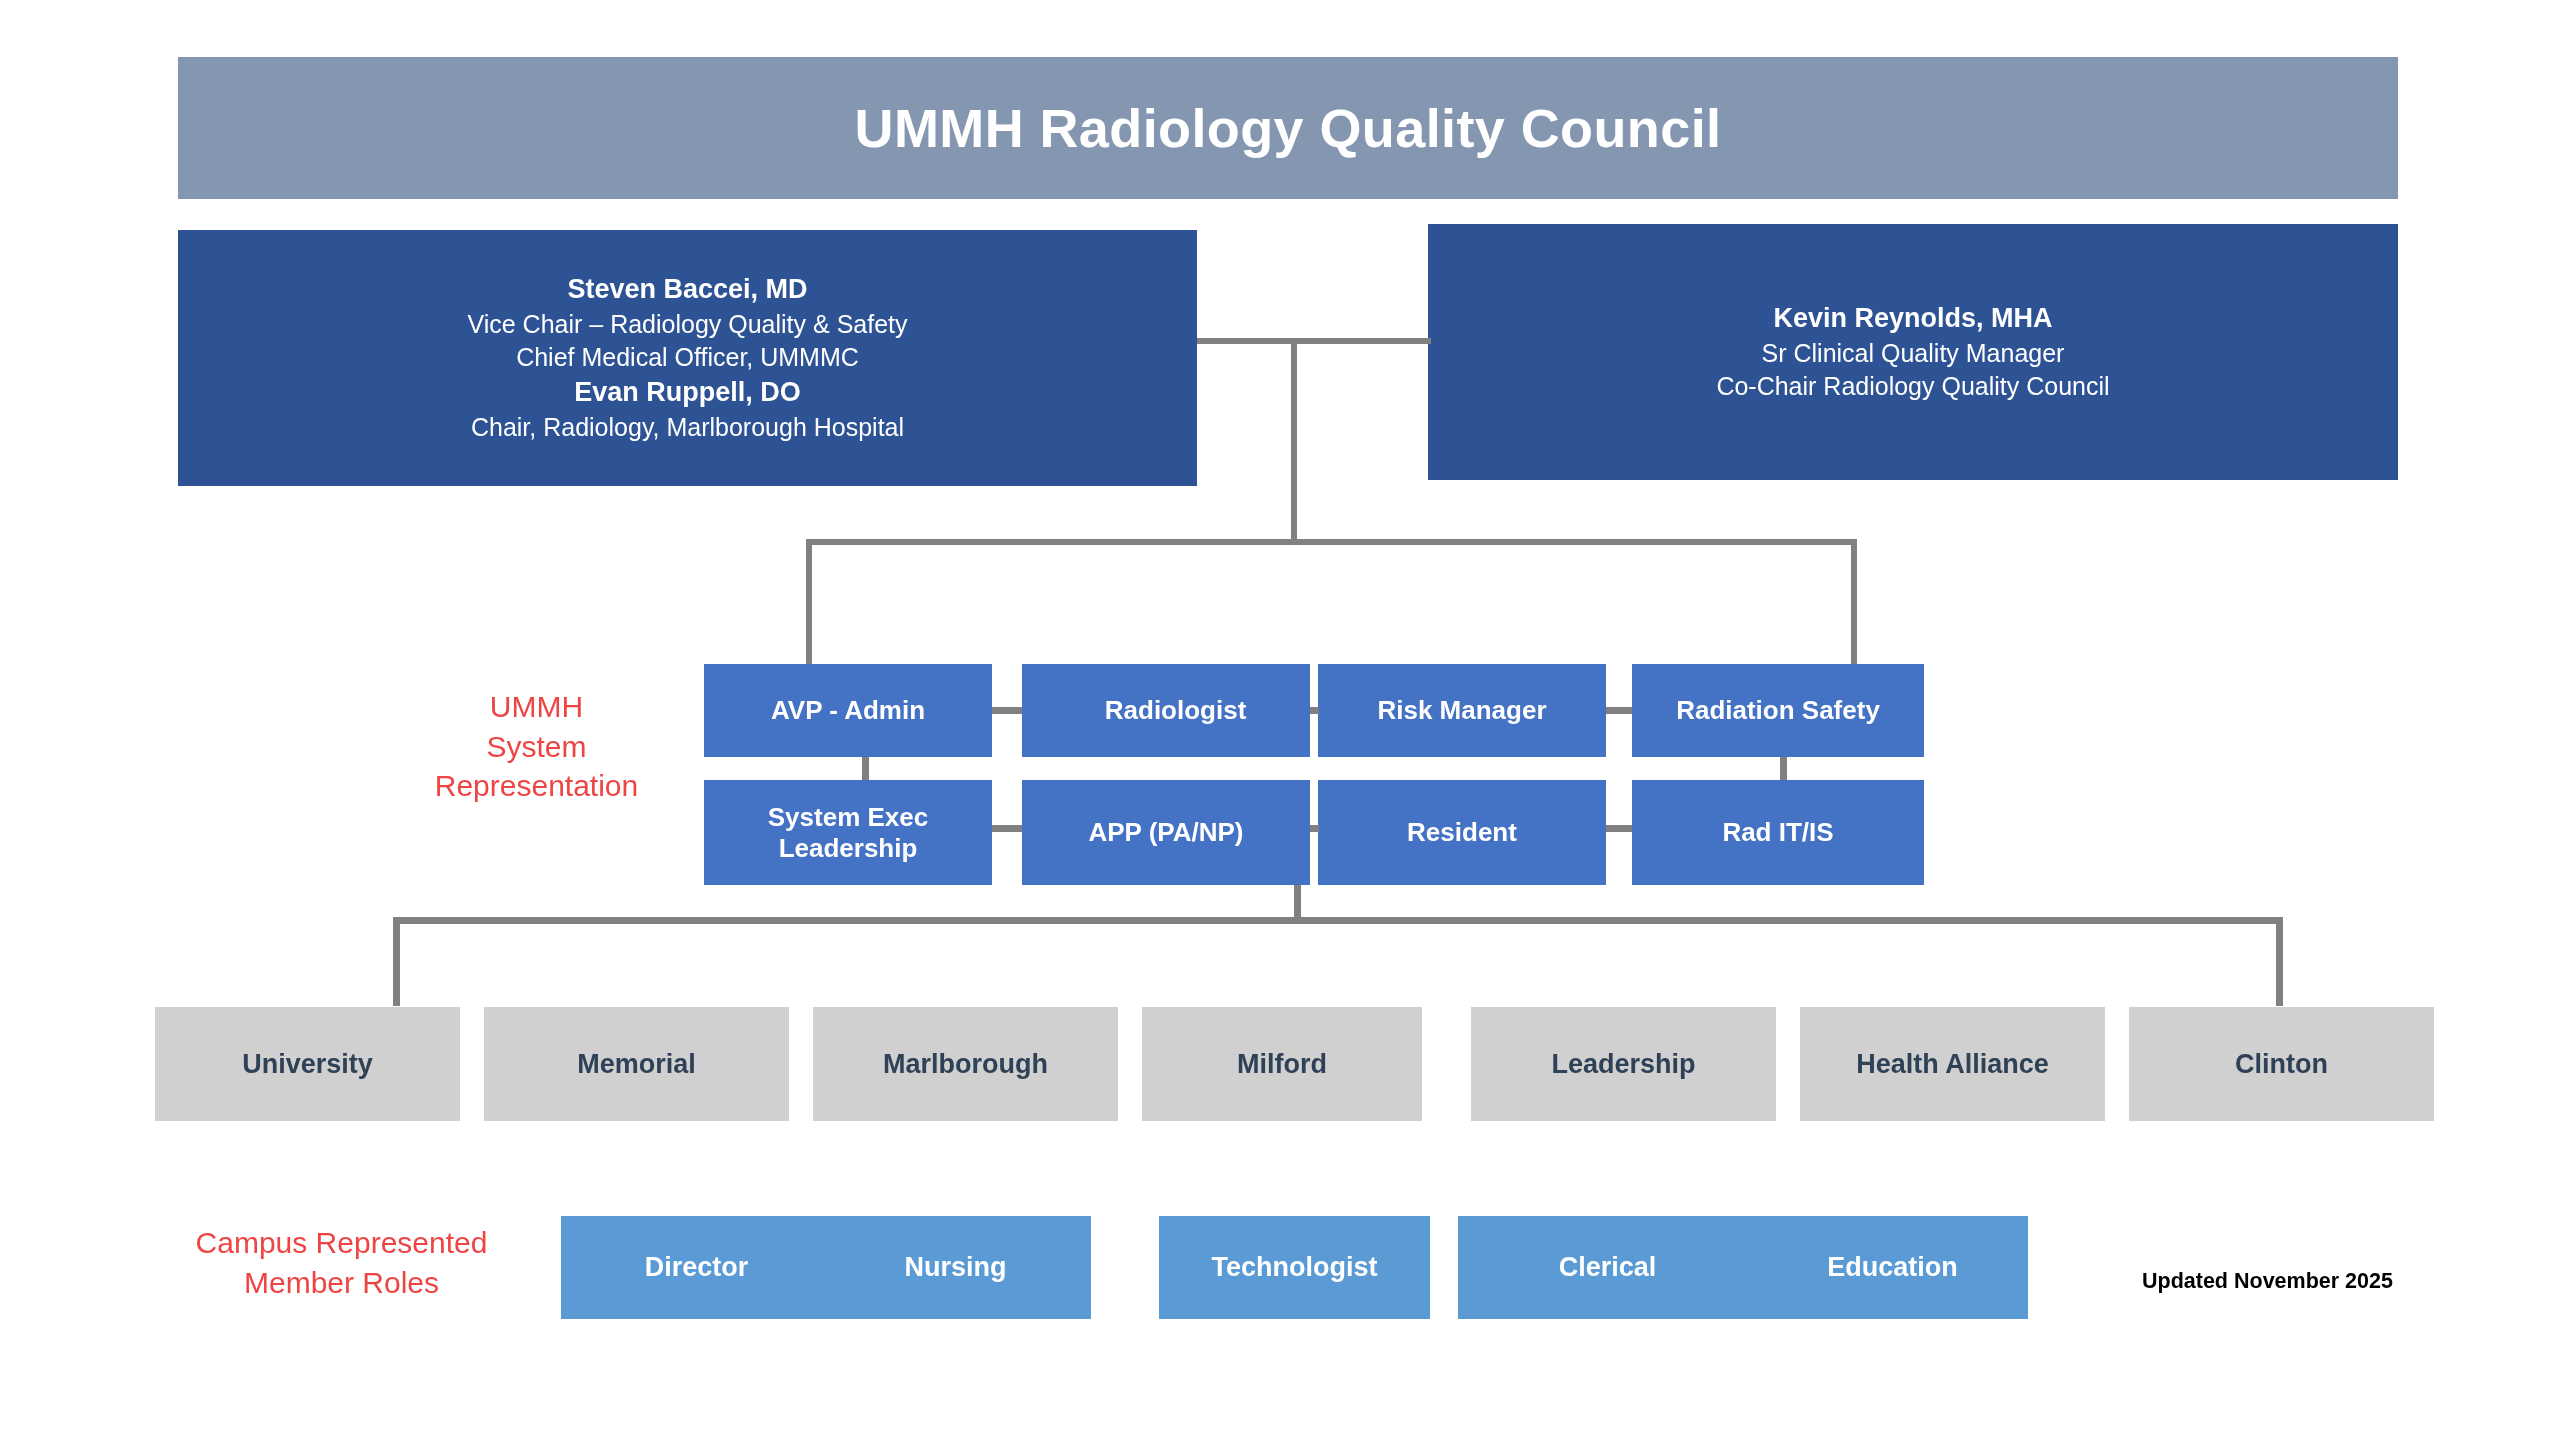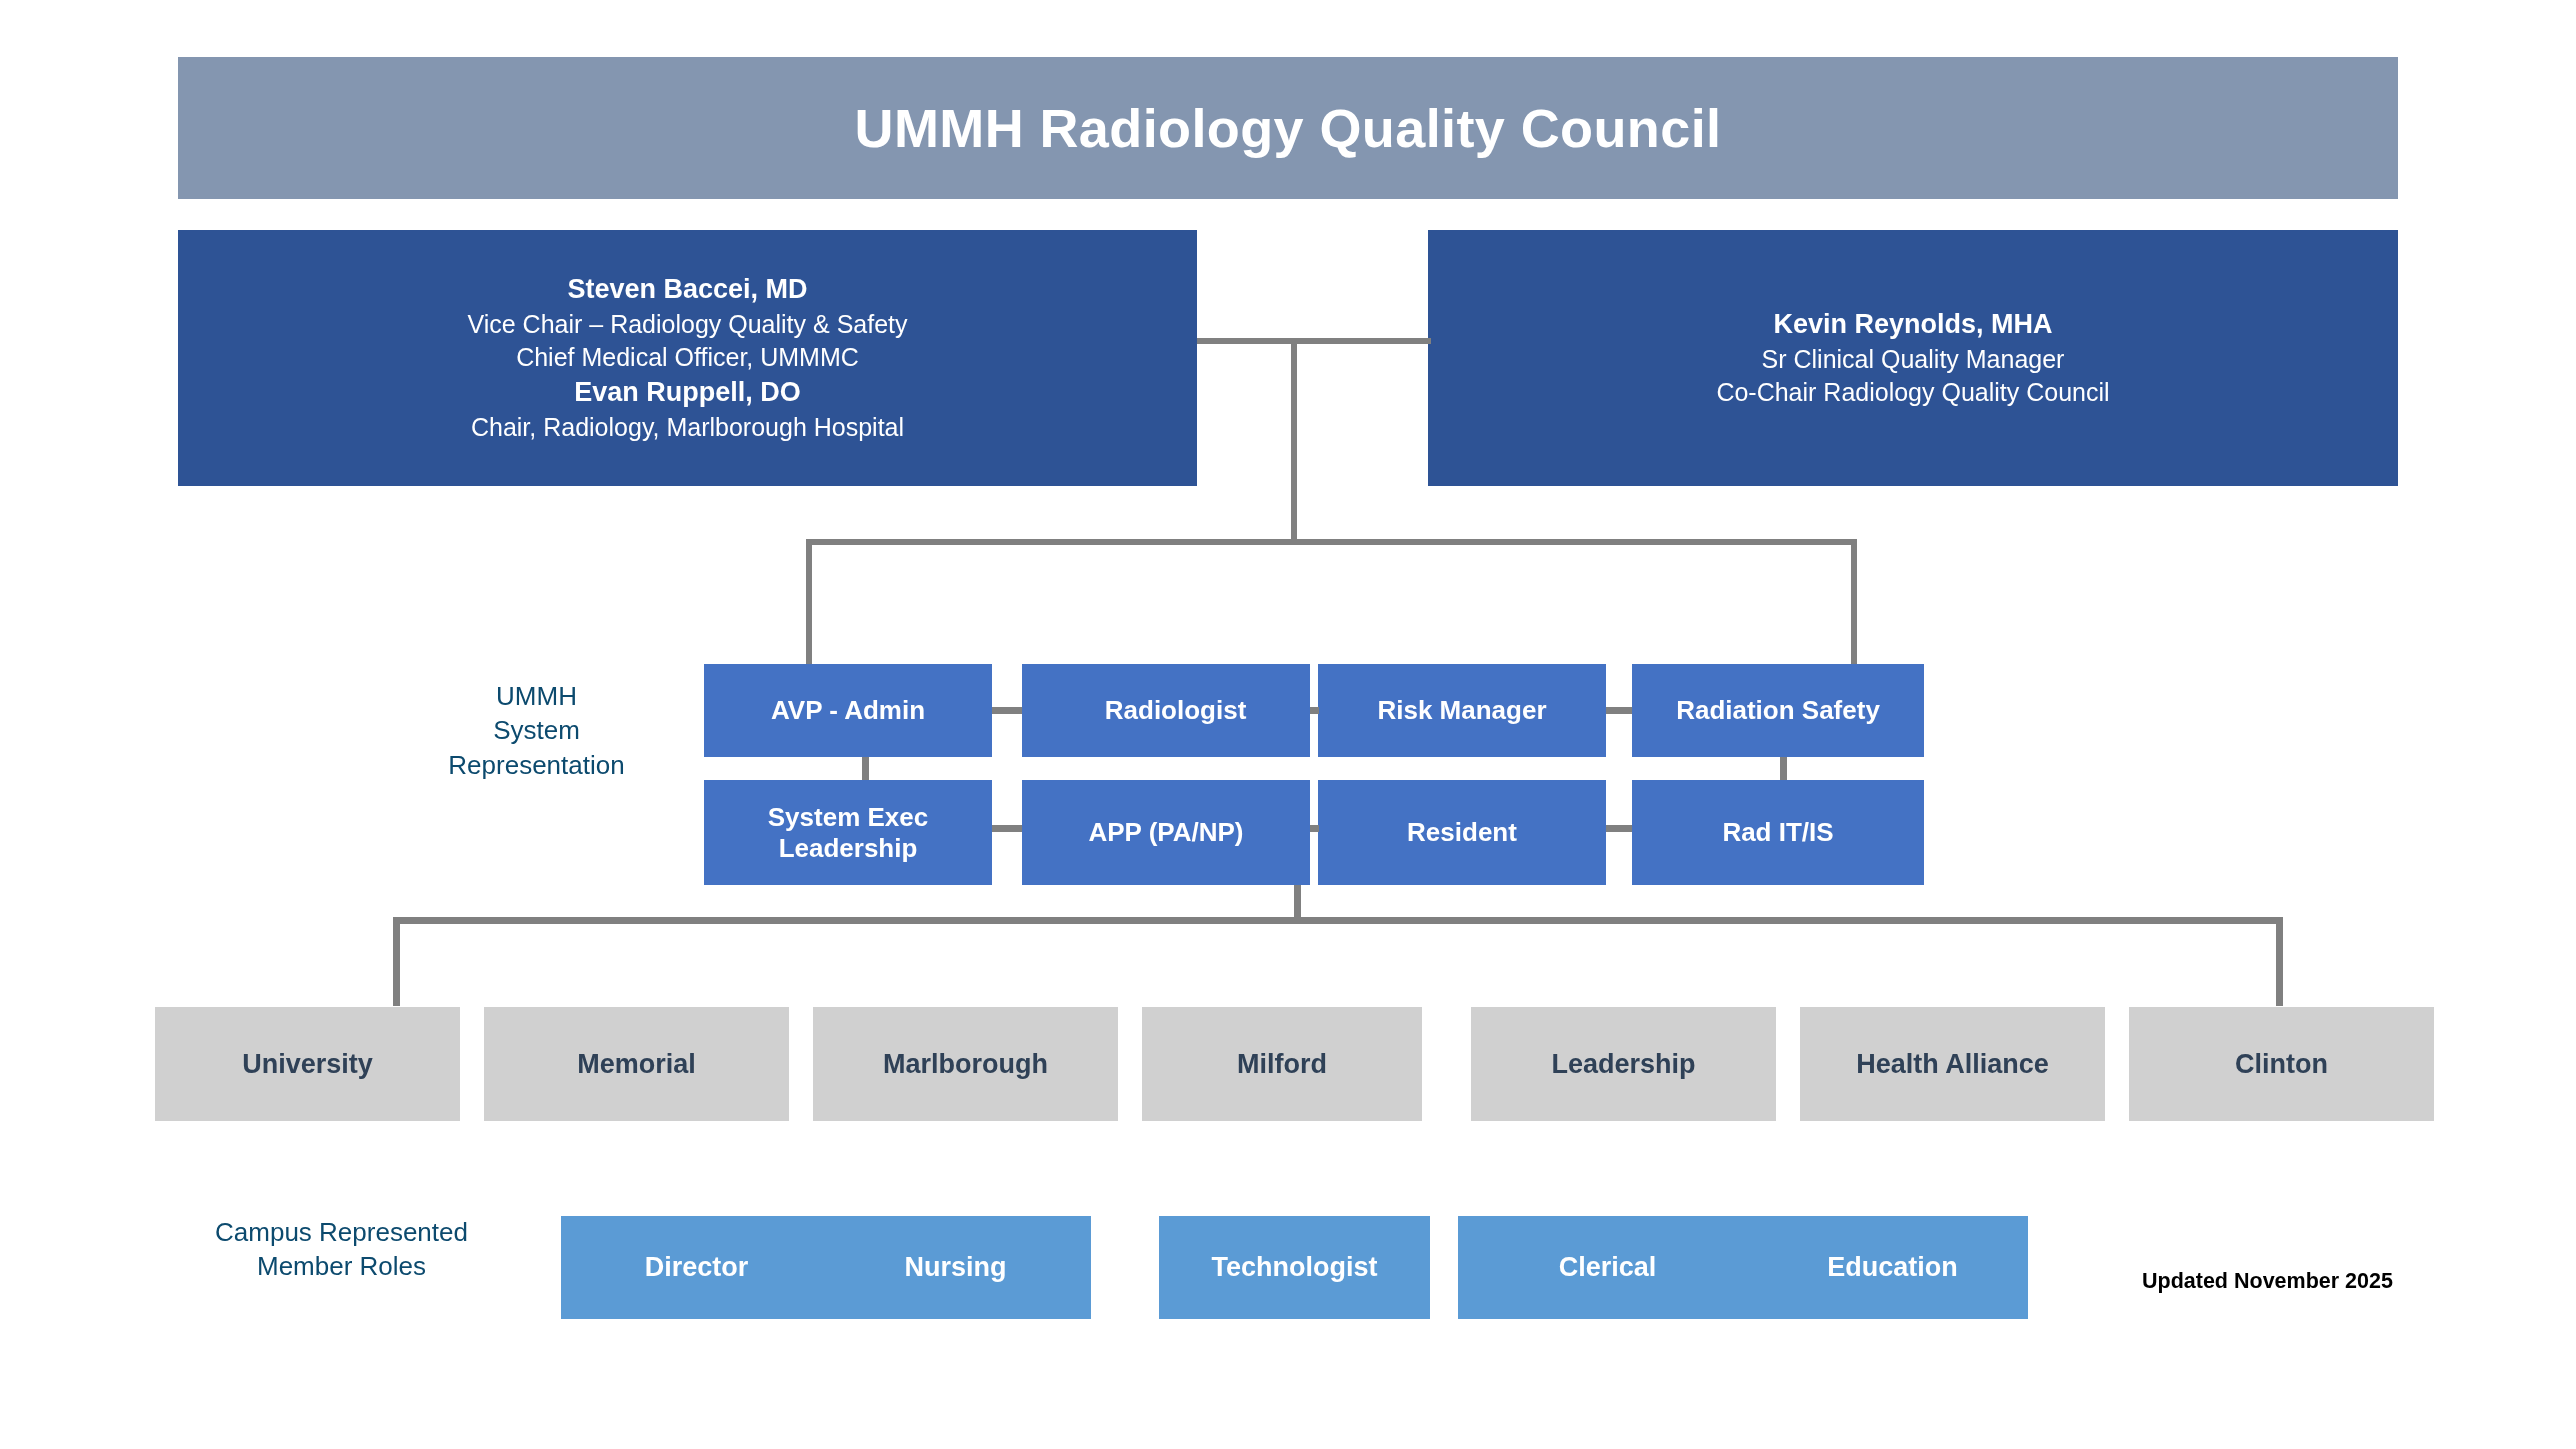--- a/index.html
+++ b/index.html
@@ -43,21 +43,21 @@
     display: flex;
     flex-direction: column;
     align-items: center;
     justify-content: center;
     color: #ffffff;
     text-align: center;
     box-sizing: border-box;
     padding: 5.2px 17px;
   }
   #lead-left  { left: 178px;  top: 230px; width: 1019px; height: 256px; }
-  #lead-right { left: 1428px; top: 230px; width: 970px; height: 256px; }
+  #lead-right { left: 1428px; top: 224px; width: 970px; height: 256px; }
 
   .lead-name {
     font-size: 27px;
     font-weight: bold;
     line-height: 1.33;
   }
   .lead-role {
     font-size: 25px;
     font-weight: normal;
     line-height: 1.33;
@@ -81,25 +81,26 @@
     font-weight: bold;
     text-align: center;
     line-height: 1.18;
     box-sizing: border-box;
     padding: 1.7px 6.9px;
   }
 
   
   .side-label {
     position: absolute;
-    color: #0c4a6e;
-    font-size: 26px;
+    color: #ef4444;
+    font-size: 30px;
     font-weight: normal;
     text-align: center;
     line-height: 1.32;
+    margin-top: 8px;
   }
 
   
   .campus-box {
     position: absolute;
     background: #D0D0D0;
     display: flex;
     align-items: center;
     justify-content: center;
     color: #2F4157;

